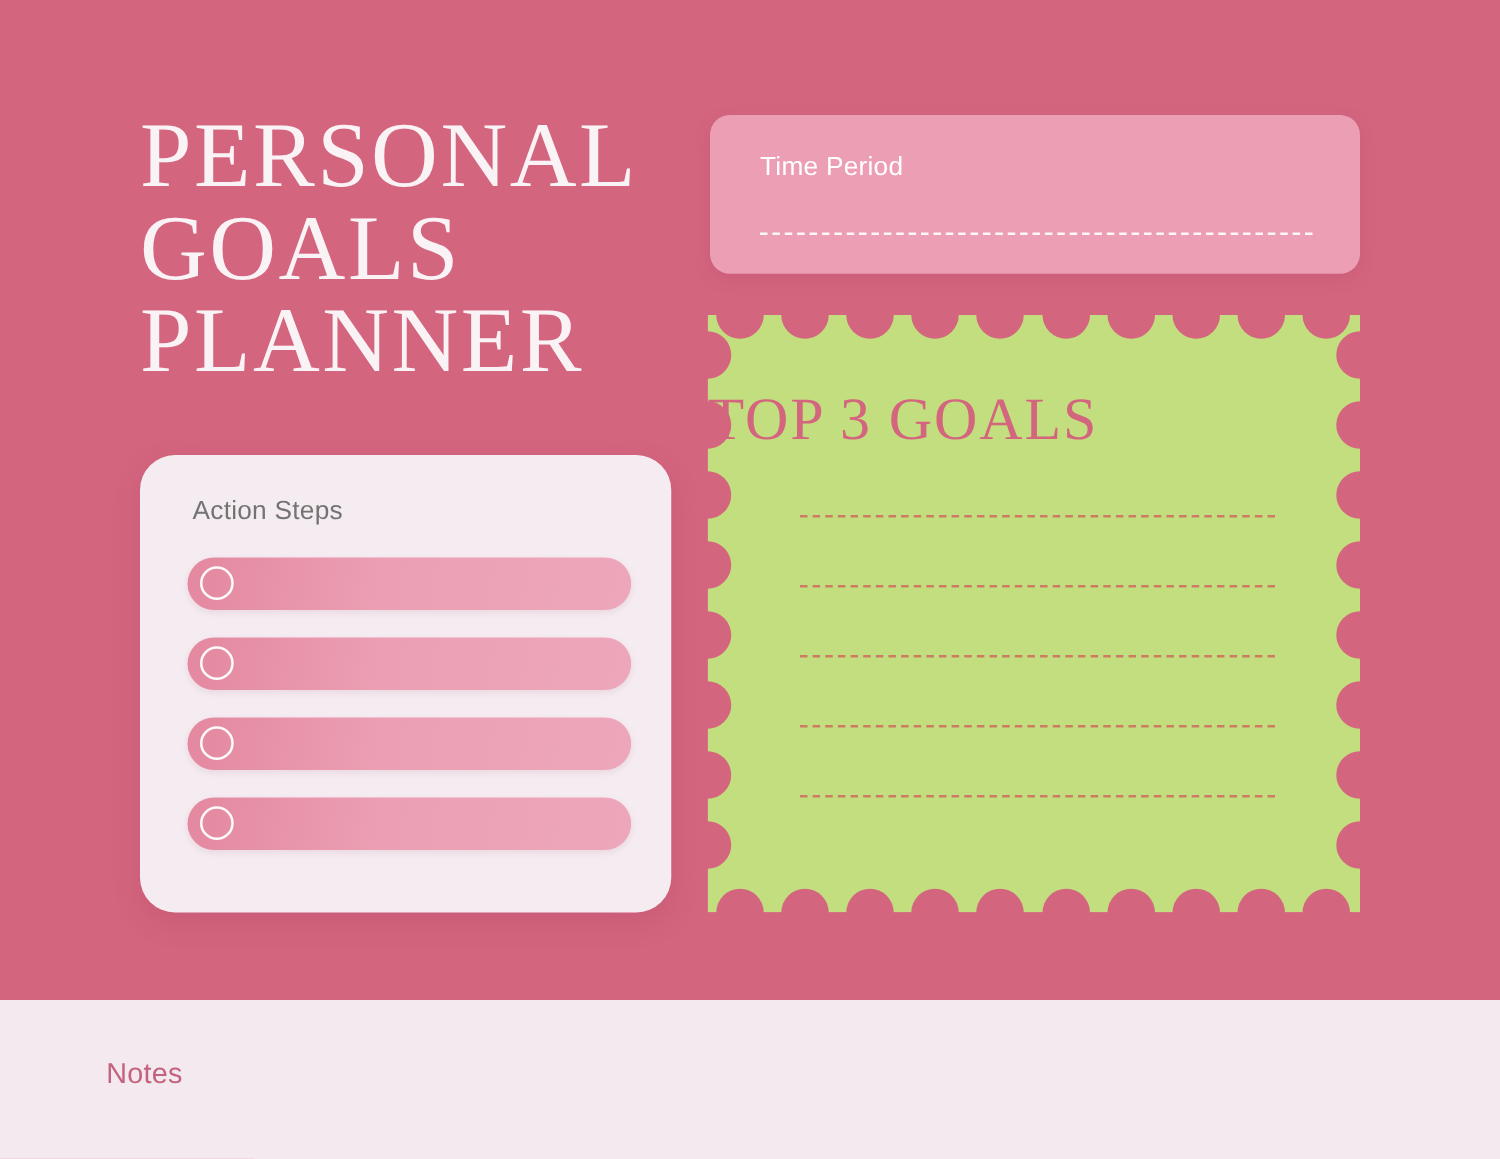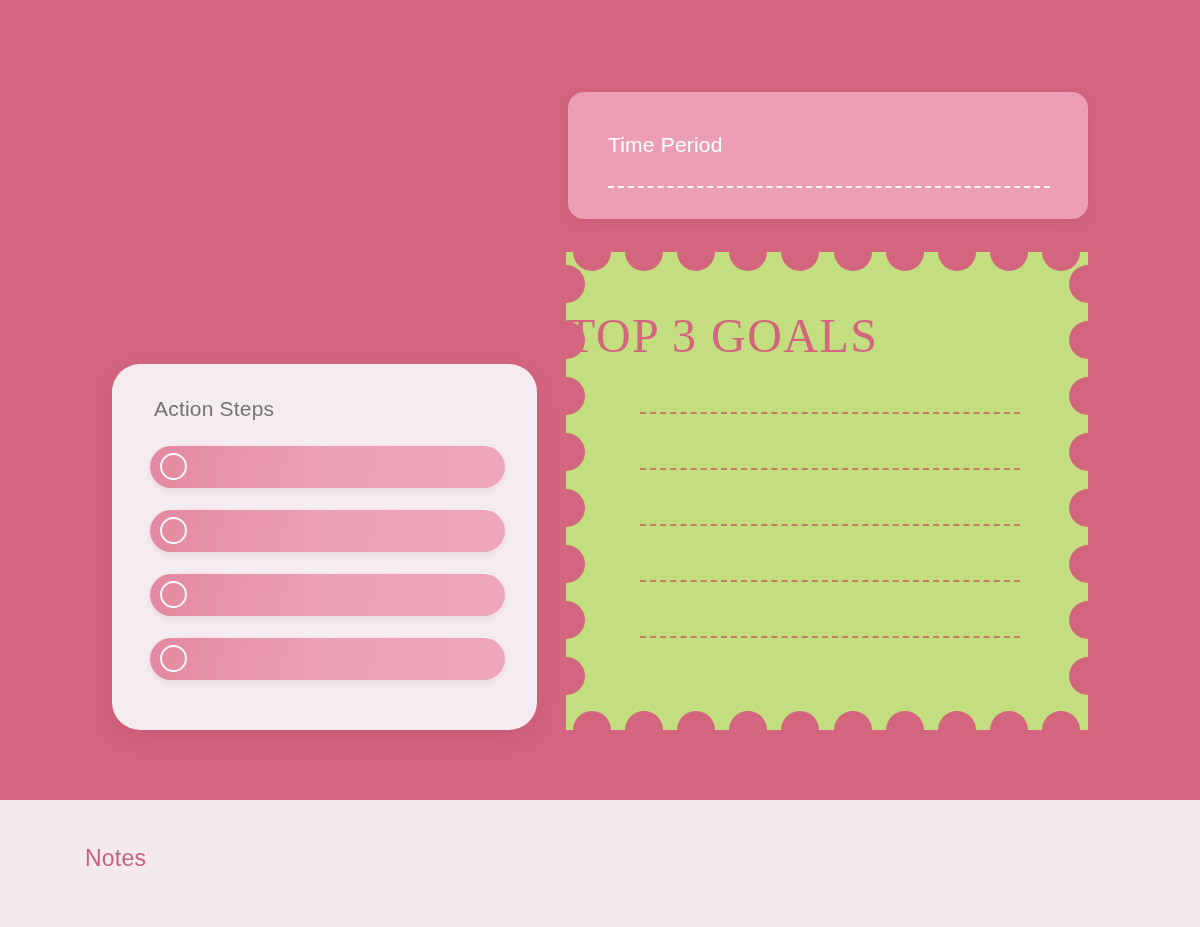--- a/index.html
+++ b/index.html
@@ -74,21 +74,20 @@
     border-radius: 16px;
     box-shadow: 0 4px 14px rgba(150, 50, 80, 0.13);
   }
   .time-label {
     position: absolute;
     left: 40px;
     top: 30px;
     font-size: 21px;
     color: #ffffff;
     letter-spacing: 0.2px;
-    margin-top: 11px;
   }
   .time-line {
     position: absolute;
     left: 40px;
     right: 38px;
     top: 94px;
     border-top: 2px dashed #ffffff;
     opacity: 0.92;
   }
 
@@ -172,20 +171,25 @@
     opacity: 0.95;
   }
 </style>
 </head>
 <body>
 
 <div class="page">
 
   <div class="pink-band"></div>
 
+  <div class="title">
+    <span>PERSONAL</span>
+    <span>GOALS</span>
+    <span>PLANNER</span>
+  </div>
 
   <div class="time-card">
     <div class="time-label">Time Period</div>
     <div class="time-line"></div>
   </div>
 
   <div class="stamp">
     <svg width="522" height="478" viewBox="0 0 522 478">
       <defs>
         <mask id="scallop-mask">

